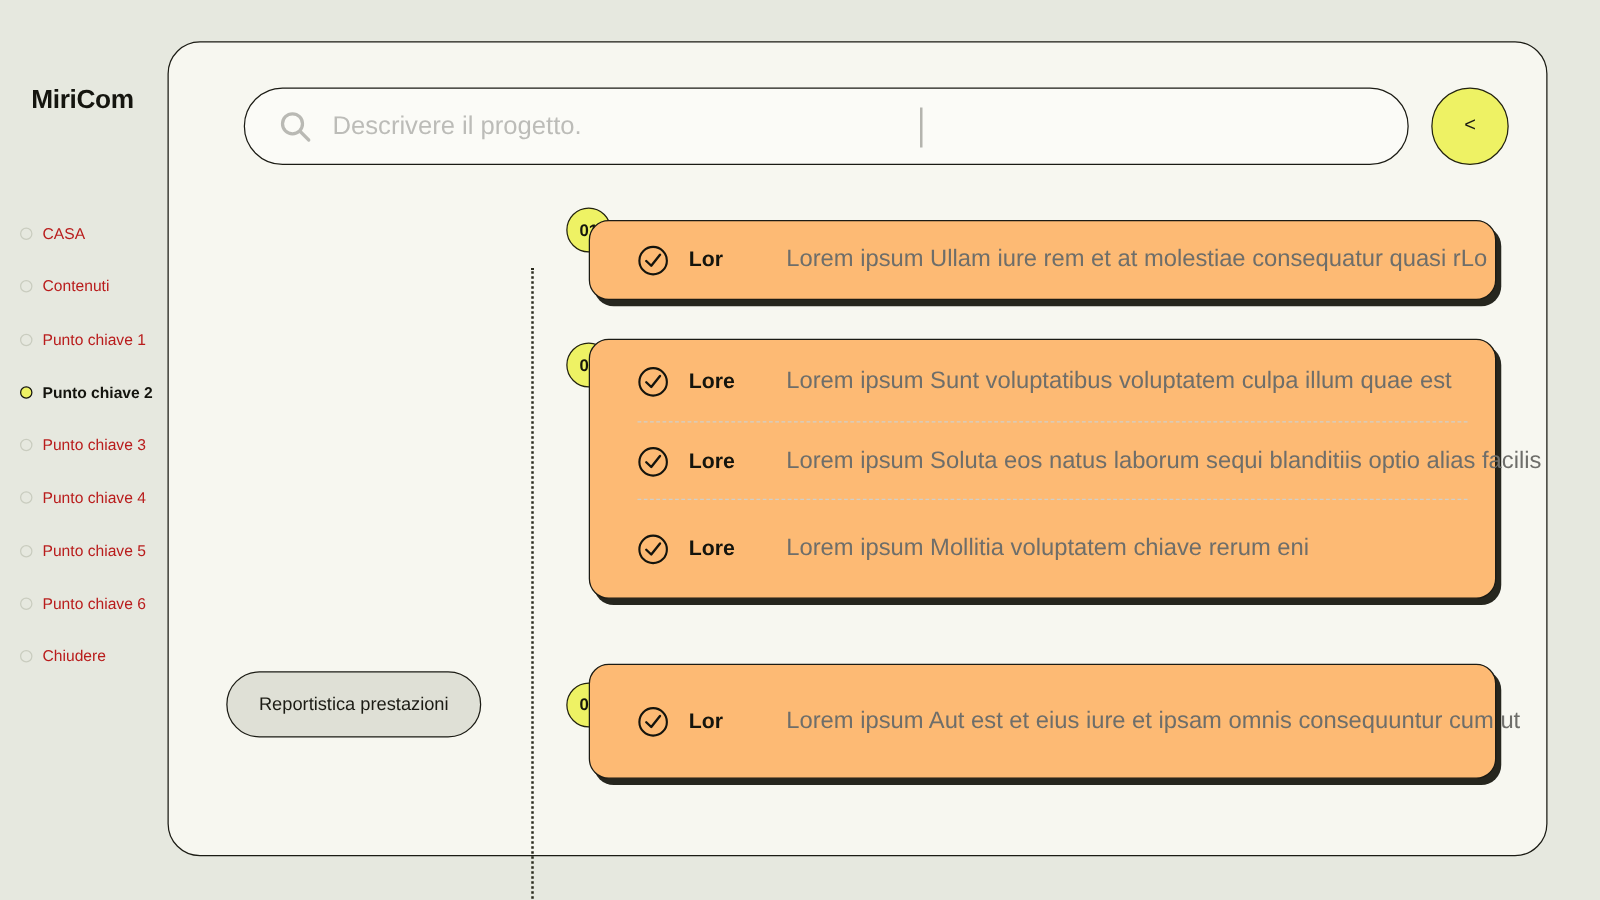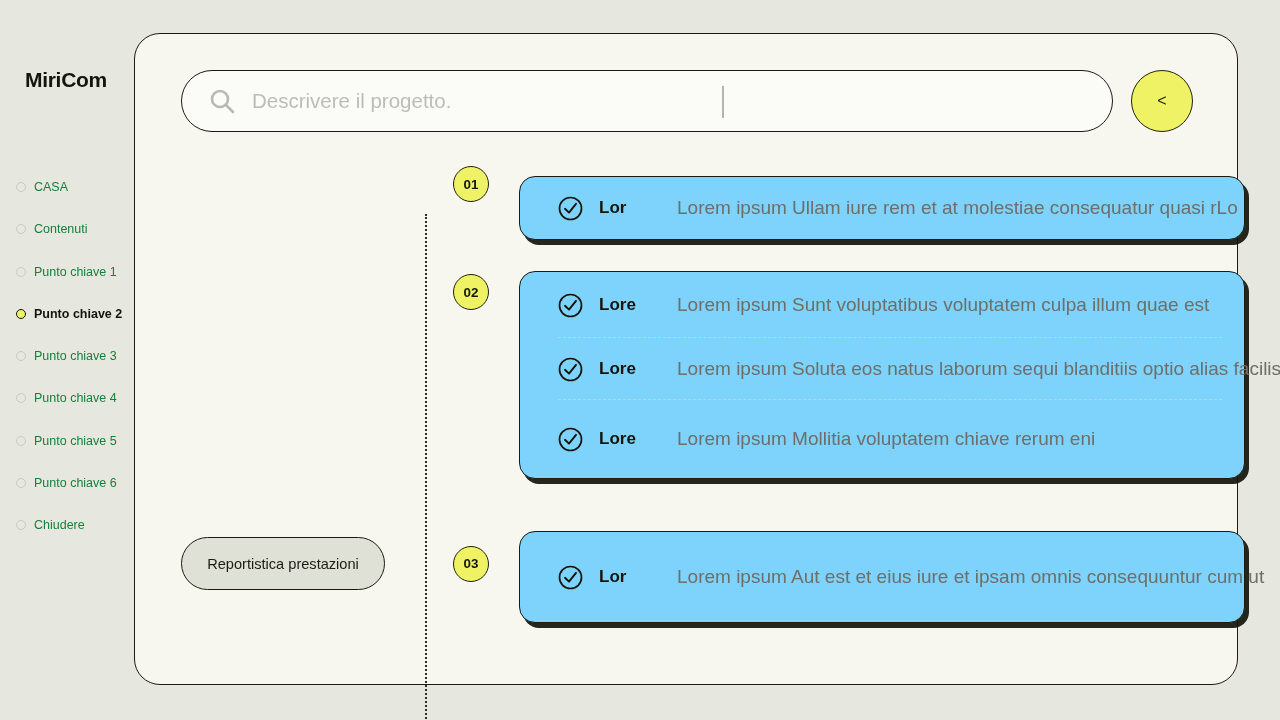--- a/index.html
+++ b/index.html
@@ -55,21 +55,21 @@
     width: 10px;
     height: 10px;
     border-radius: 50%;
     border: 1.3px solid #c9ccbf;
     background: transparent;
     flex: 0 0 auto;
   }
 
   .nav-label {
     font-size: 12.5px;
-    color: #15803d;
+    color: #b91c1c;
     white-space: nowrap;
   }
 
   .nav-item.active .nav-dot {
     border-color: #14140e;
     background: #eef264;
   }
 
   .nav-item.active .nav-label {
     color: #14140e;
@@ -85,21 +85,21 @@
     height: 652px;
     background: #f7f7f0;
     border: 1.6px solid #1b1b14;
     border-radius: 26px;
     overflow: visible;
   }
 
   
   .search-row {
     position: absolute;
-    left: 46px;
+    left: 60px;
     top: 36px;
     width: 1012px;
     height: 62px;
     display: flex;
     align-items: center;
     gap: 18px;
     text-align: right;
   }
 
   .search-box {
@@ -205,25 +205,24 @@
     font-size: 13.4px;
     font-weight: bold;
     color: #15150c;
   }
 
   
   .card {
     position: absolute;
     left: 336px;
     width: 726px;
-    background: #7dd3fc;
+    background: #fdba74;
     border: 1.5px solid #1b1b14;
     border-radius: 16px;
     box-shadow: 4px 5px 0 0 rgba(20,20,12,0.92);
-    margin-left: 48px;
   }
 
   .card-row {
     display: flex;
     align-items: center;
     height: 62px;
     padding: 0 0 0 38px;
     position: relative;
   }
 

